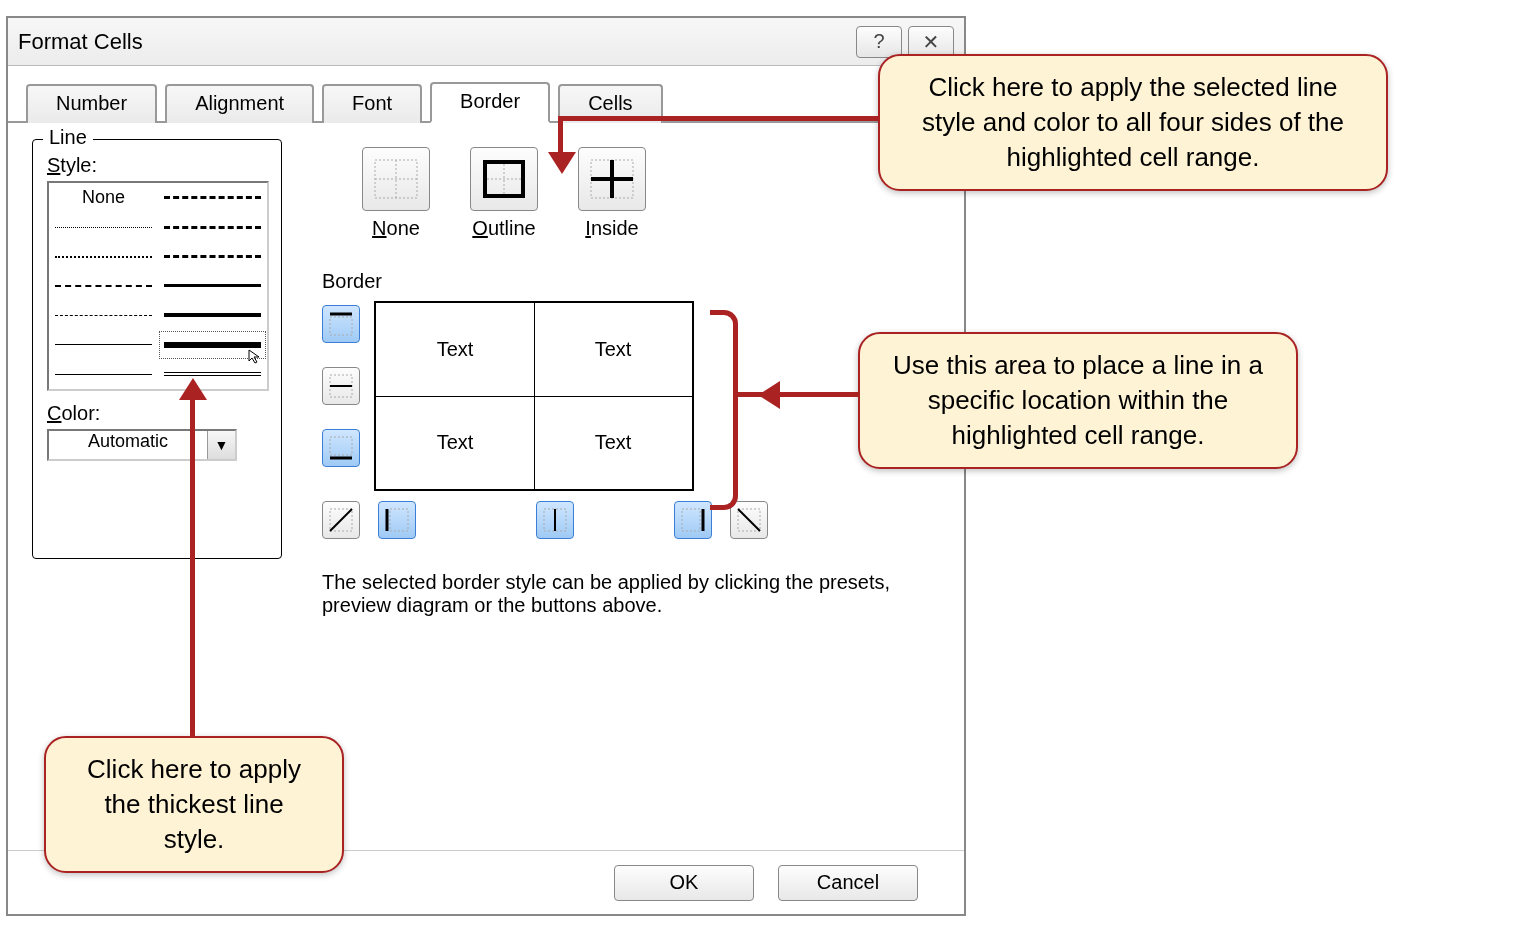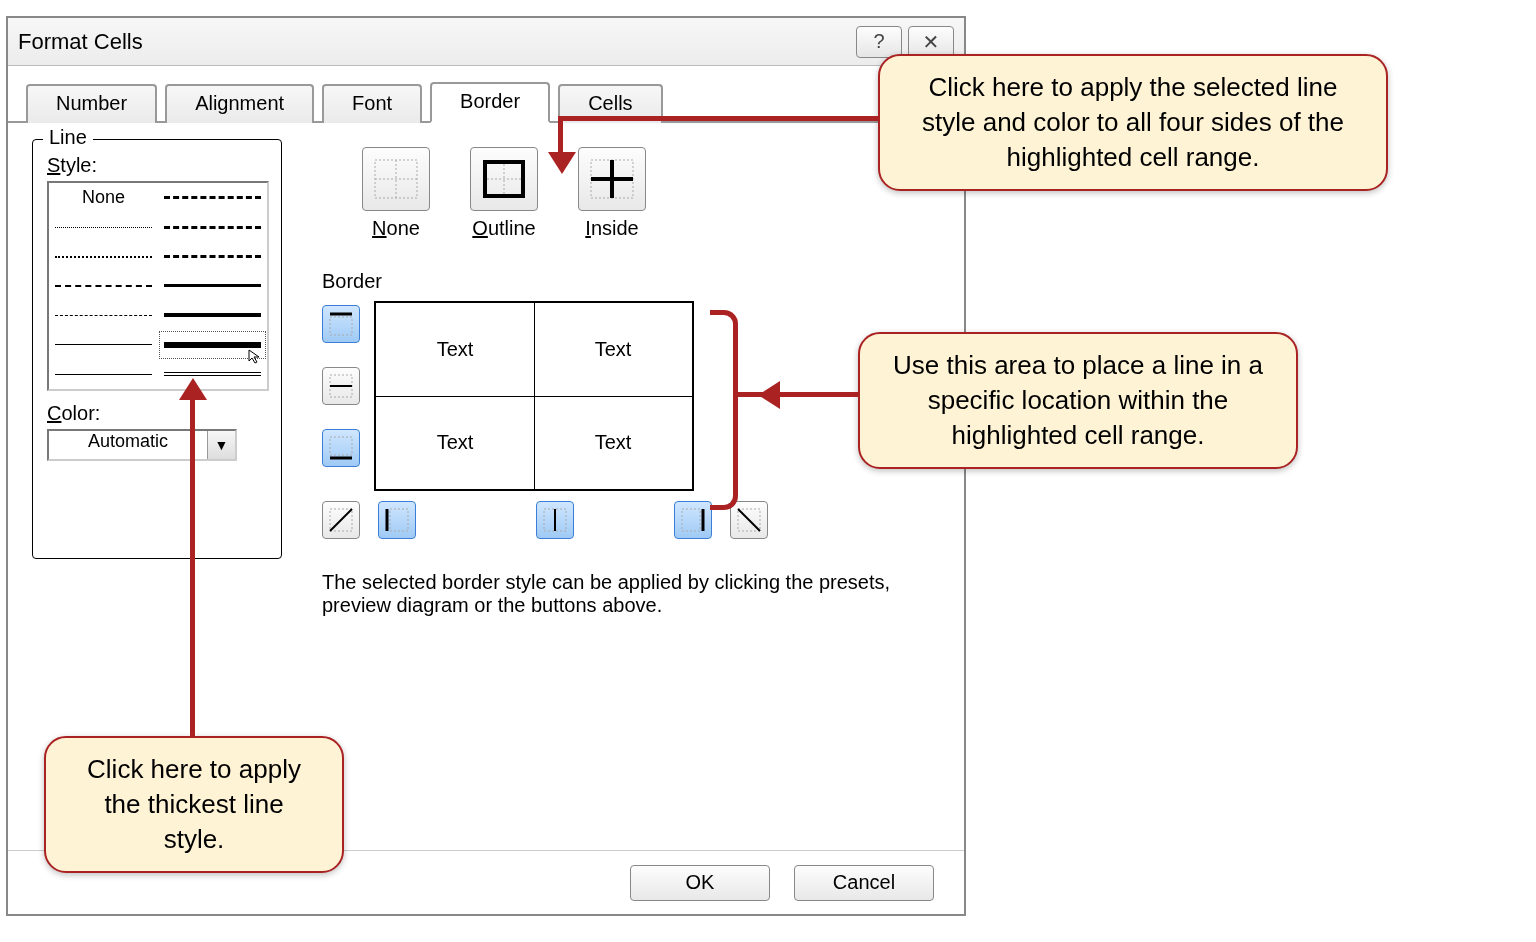--- a/index.html
+++ b/index.html
@@ -189,21 +189,21 @@
   .bottom-row {
     display:flex; gap:18px; margin-top:10px; margin-left:0;
   }
   .info-text {
     margin-top: 32px;
     font-size: 20px;
   }
   .dlg-footer {
     height: 64px;
     display:flex; justify-content:flex-end; align-items:center;
-    gap: 24px; padding: 0 30px;
+    gap: 24px; padding: 0 46px;
     border-top: 1px solid #ccc;
   }
   .dlg-btn {
     width: 140px; height: 36px;
     border:1px solid #888; border-radius:4px;
     background:linear-gradient(#fdfdfd,#e8e8e8);
     font-size:20px;
     display:flex;align-items:center;justify-content:center;
   }
 

